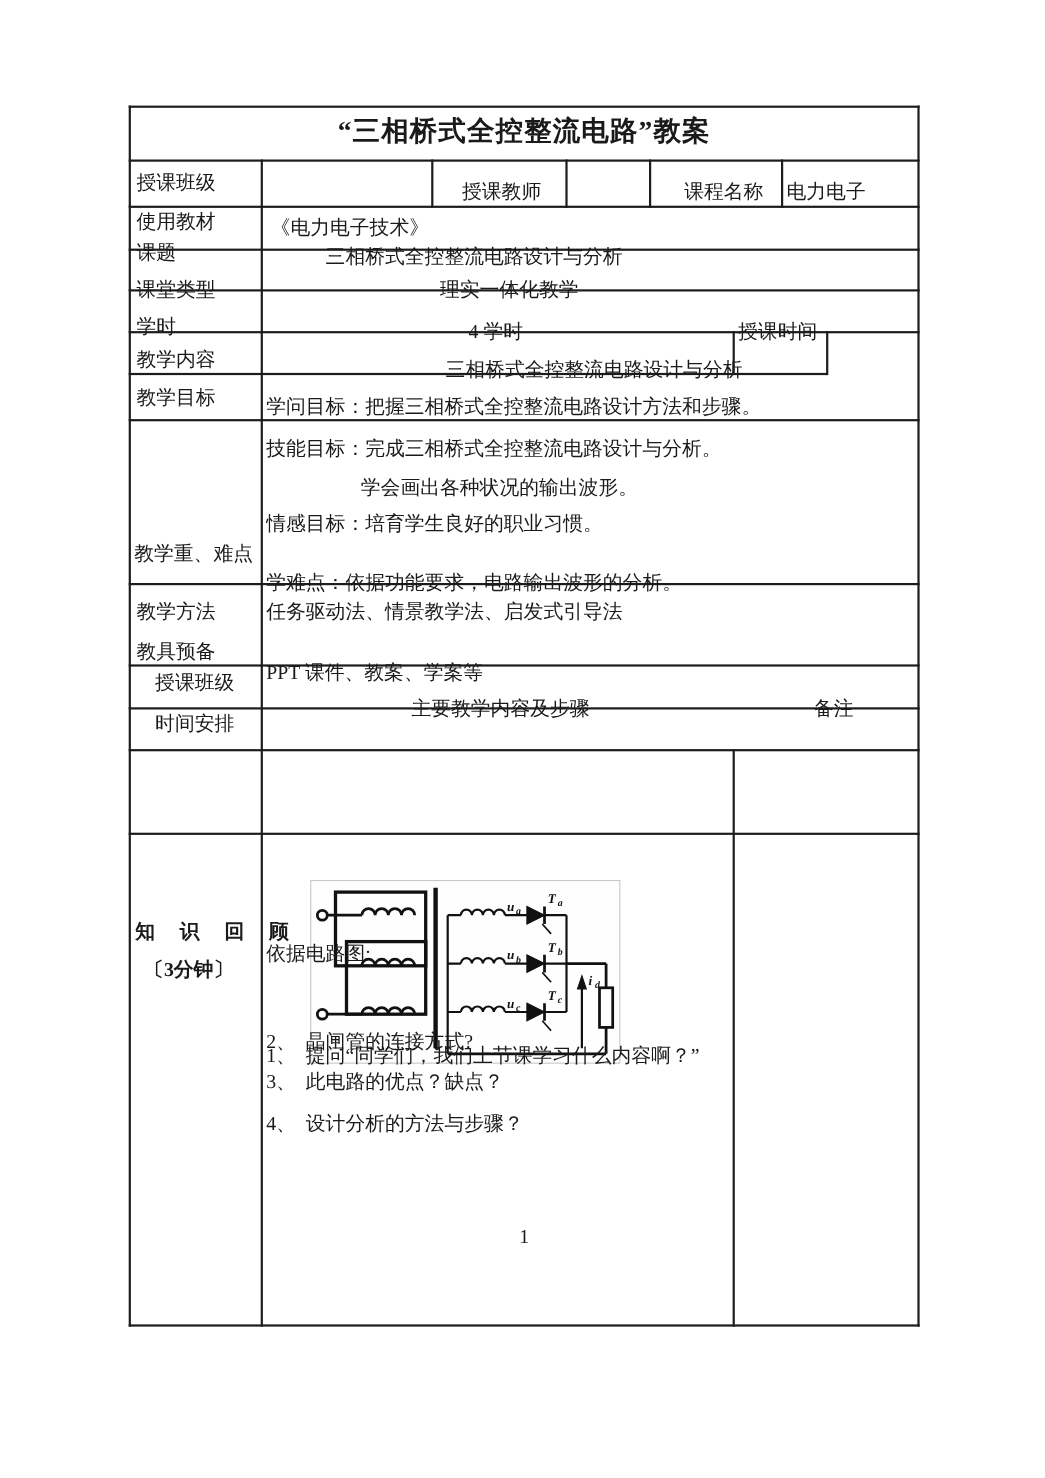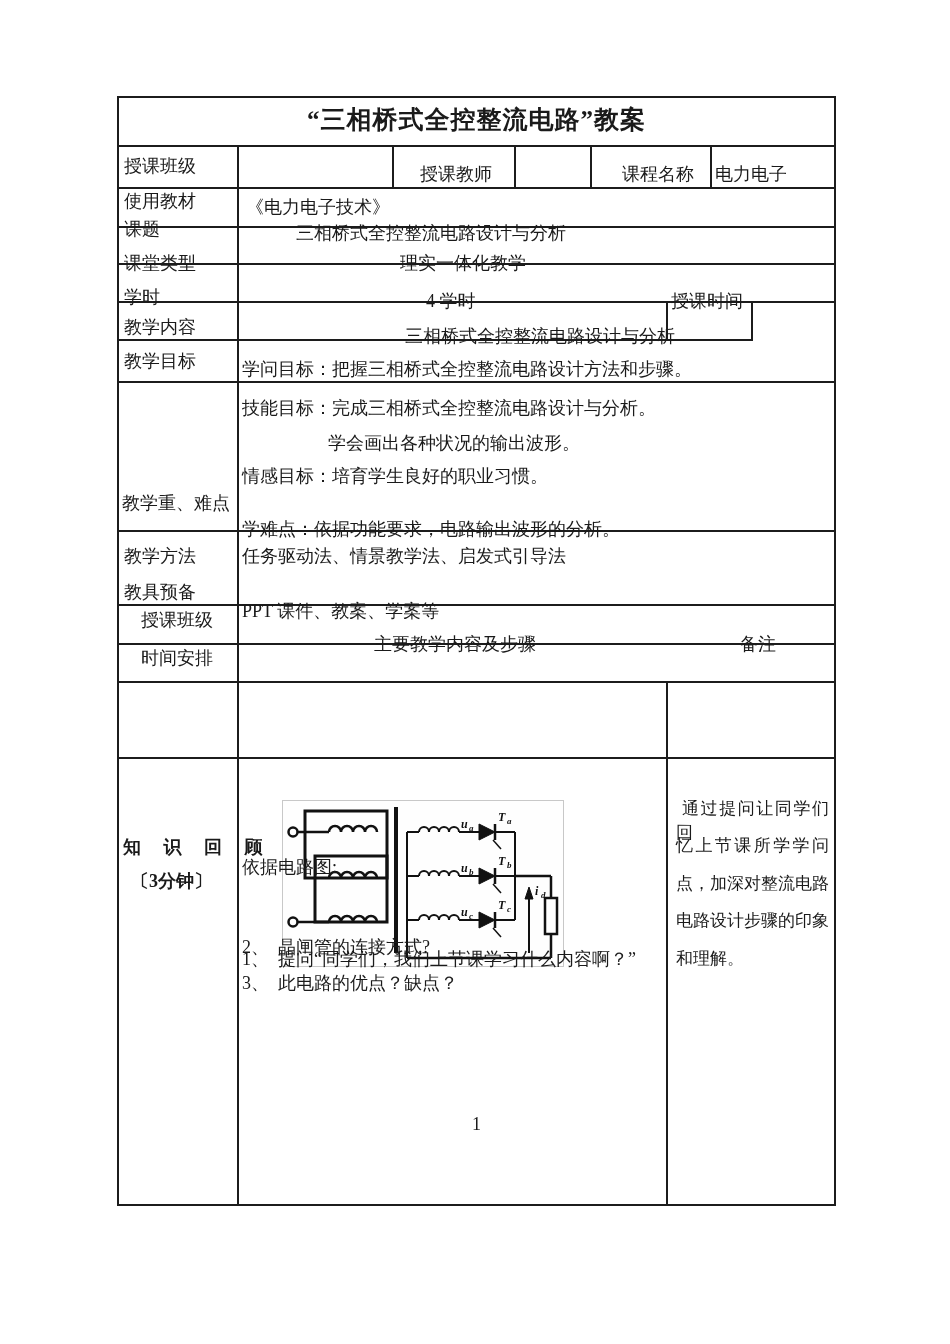--- a/index.html
+++ b/index.html
@@ -166,24 +166,18 @@
   <div class="t ctr" style="left:117px;top:647px;width:120px">时间安排</div>
   <div class="t" style="left:374px;top:633px">主要教学内容及步骤</div>
   <div class="t" style="left:740px;top:633px">备注</div>
 
   <div class="t b" id="review-label" style="left:123px;top:836px">知 识 回 顾</div>
   <div class="t b" style="left:131px;top:870px">〔3分钟〕</div>
   <div class="t" style="left:242px;top:856px">依据电路图:</div>
   <div class="t q" style="left:242px;top:948px">1、  提问“同学们，我们上节课学习什么内容啊？”</div>
   <div class="t q" style="left:242px;top:936px">2、  晶闸管的连接方式?</div>
   <div class="t q" style="left:242px;top:972px">3、  此电路的优点？缺点？</div>
+  <div class="t q" style="left:242px;top:1010px">4、  设计分析的方法与步骤？</div>
 
-  <div id="note">
-    <div class="note-line">通过提问让同学们回</div>
-    <div class="note-line">忆上节课所学学问</div>
-    <div class="note-line">点，加深对整流电路</div>
-    <div class="note-line">电路设计步骤的印象</div>
-    <div class="note-line">和理解。</div>
-  </div>
 
   <div class="t ctr" style="left:117px;top:1113px;width:719px">1</div>
 
 </div>
 
 </body></html>

